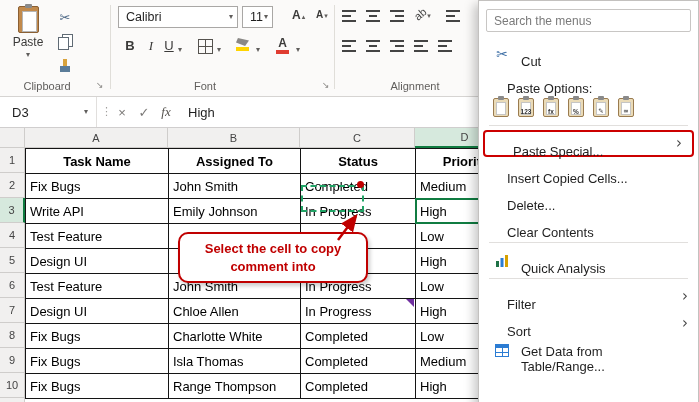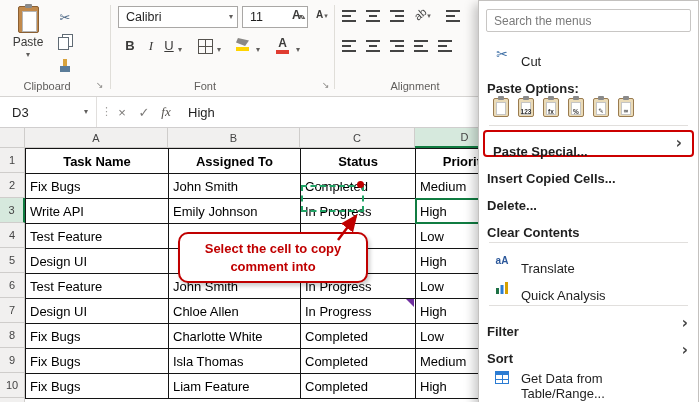--- a/index.html
+++ b/index.html
@@ -73,21 +73,21 @@
   .callout{position:absolute;left:178px;top:104px;width:190px;min-height:48px;background:#fff;border:2px solid #c00000;border-radius:10px;display:flex;align-items:center;justify-content:center;text-align:center;padding:6px 10px;color:#c00000;font-weight:bold;line-height:1.35;z-index:7;box-shadow:2px 3px 4px rgba(0,0,0,.2);}
   .arrow{position:absolute;left:330px;top:76px;z-index:8;}
   .gutter-sliver{position:absolute;left:0;top:270px;width:25px;height:4px;background:#f1f0ef;border-right:1px solid #cfcdcb;}
 
   
   .cmenu{position:absolute;left:478px;top:0;width:221px;height:420px;background:#fff;border:1px solid #c3c1bf;box-shadow:-4px 4px 10px rgba(0,0,0,.22);z-index:50;padding-top:8px;}
   .msearch{display:block;width:205px;margin:0 auto 8px;height:23px;border:1px solid #c8c6c4;border-radius:2px;padding:0 7px;font-size:12px;color:#323130;outline:none;font-family:"Liberation Sans",sans-serif;}
   .msearch::placeholder{color:#7a7a7a;}
   .mi{height:27px;display:flex;align-items:center;padding:0 10px 0 12px;color:#1f1f1f;}
   .mi .ico{width:22px;display:flex;justify-content:center;margin-right:8px;}
-  .mi.noind{padding-left:8px;font-weight:bold;}
+  .mi.noind{padding-left:28px;}
   .mi .lbl{flex:1;margin-top:16px;}
   .sub{color:#444;font-size:15px;line-height:1;}
   .paste-row{height:27px;display:flex;align-items:center;gap:9px;padding-left:14px;}
   .mclip{position:relative;width:16px;height:19px;border:1px solid #9a7b4f;background:#eadbb8;border-radius:2px;display:flex;align-items:flex-end;justify-content:center;}
   .mclip::before{content:"";position:absolute;top:-3px;left:4px;width:6px;height:4px;background:#8a8a8a;border-radius:1px;}
   .mclip .pg{position:absolute;left:2px;top:3px;width:10px;height:13px;background:#fff;border:1px solid #c5c5c5;}
   .mclip .g{position:relative;z-index:1;font-size:6.5px;font-weight:bold;color:#333;margin-bottom:1px;}
   .msep{height:1px;background:#e1dfdd;margin:4px 10px;}
   .pspecial{margin:0 4px;border:2px solid #cc0000;border-radius:4px;padding-left:16px;}
   .cutc{font-size:14px;color:#3c6ea5;}
@@ -115,21 +115,21 @@
         <span class="ic-brush"></span>
       </button>
     <div class="grp-label" style="left:10px;top:80px;width:74px"><span>Clipboard</span></div>
     <span class="launcher uni" style="left:96px;top:80px">↘</span>
     <div class="vdiv" style="left:110px"></div>
 
     <div class="combo" style="left:118px;top:6px;width:120px">
       <span>Calibri</span>
       <span class="chev uni">▾</span>
     </div>
-    <div class="combo" style="left:242px;top:6px;width:66px">
+    <div class="combo" style="left:242px;top:6px;width:31px">
       <span>11</span>
       <span class="chev uni">▾</span>
     </div>
     <button class="rb" style="left:292px;top:9px">
         <span class="ic-A">A</span>
         <span class="caret uni">▴</span>
       </button>
     <button class="rb" style="left:316px;top:10px">
         <span class="ic-A" style="font-size:10px">A</span>
         <span class="caret uni">▾</span>
@@ -272,21 +272,21 @@
       <div class="td">Charlotte White</div>
       <div class="td">Completed</div>
       <div class="td">Low</div>
 
       <div class="td">Fix Bugs</div>
       <div class="td">Isla Thomas</div>
       <div class="td">Completed</div>
       <div class="td">Medium</div>
 
       <div class="td">Fix Bugs</div>
-      <div class="td">Liam Feature</div>
+      <div class="td">Range Thompson</div>
       <div class="td">Completed</div>
       <div class="td">High</div>
     </div>
 
     <div class="sel"></div>
     <div class="ants"></div>
     <div class="cdot"></div>
     <div class="ctri"></div>
 
     <div class="callout">
@@ -362,26 +362,20 @@
     </div>
     <div class="mi noind">
       <span class="lbl">Delete...</span>
     </div>
     <div class="mi noind">
       <span class="lbl">Clear Contents</span>
     </div>
     <div class="msep"></div>
     <div class="mi">
       <span class="ico">
-          <span class="ic-tr">aA</span>
-        </span>
-      <span class="lbl">Translate</span>
-    </div>
-    <div class="mi">
-      <span class="ico">
         <svg width="15" height="15" viewBox="0 0 15 15">
           <rect x="1" y="8" width="3" height="6" fill="#1e7145"></rect>
           <rect x="5.5" y="5" width="3" height="9" fill="#2b7cd3"></rect>
           <rect x="10" y="2" width="3" height="12" fill="#d6a000"></rect>
         </svg>
       </span>
       <span class="lbl">Quick Analysis</span>
     </div>
     <div class="msep"></div>
     <div class="mi noind">

